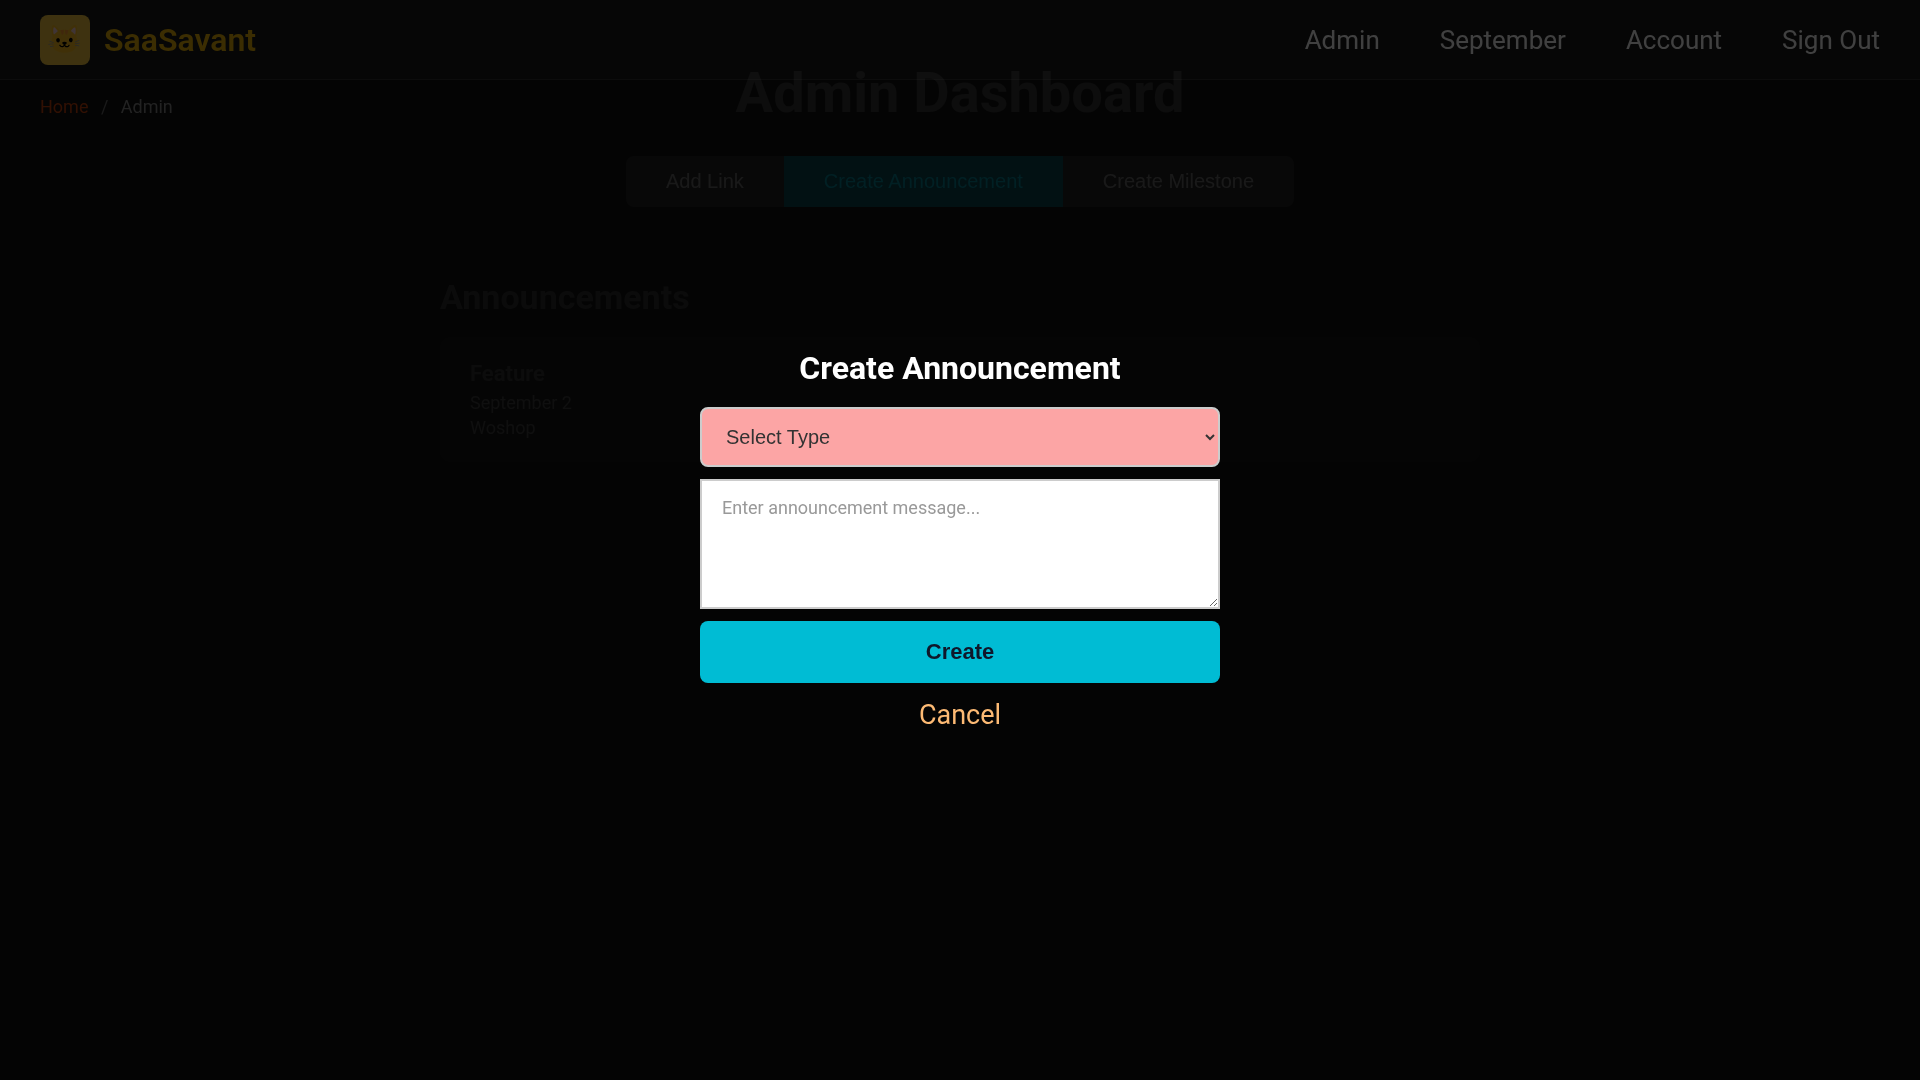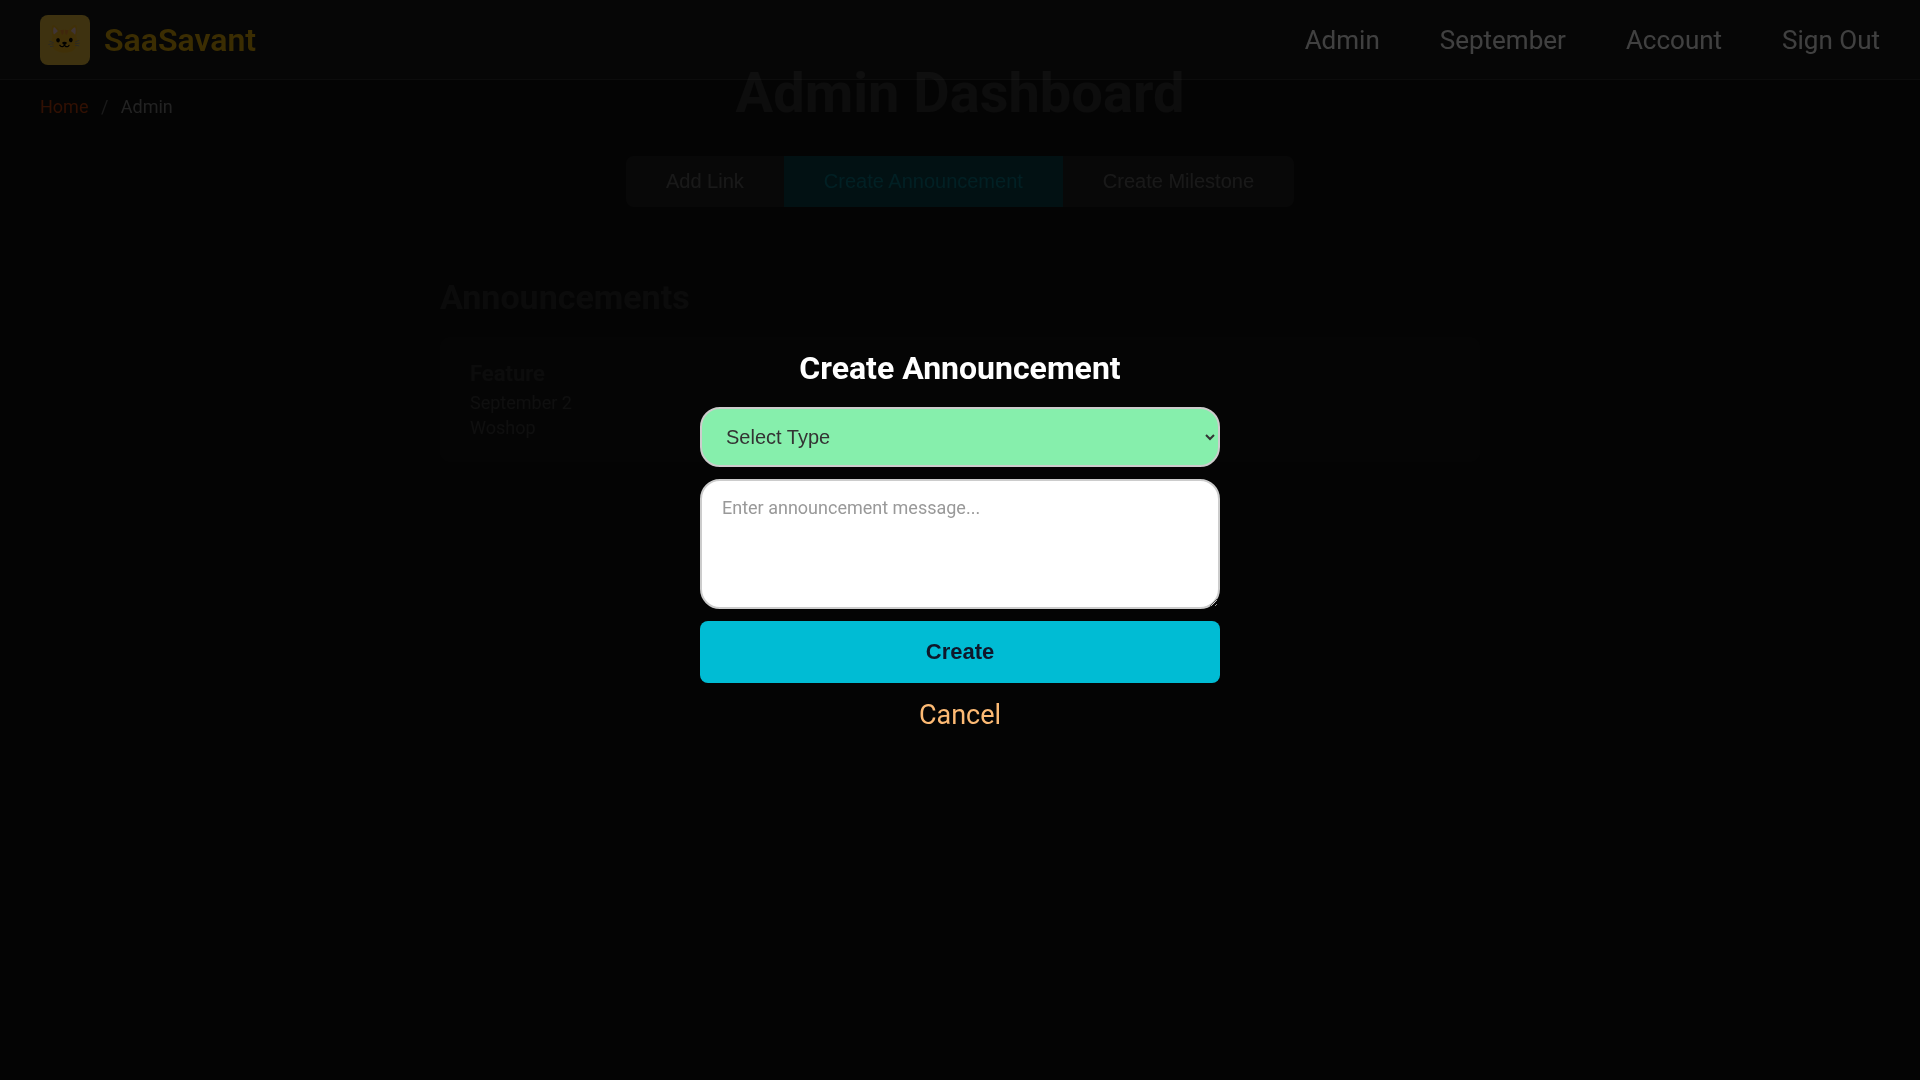--- a/index.html
+++ b/index.html
@@ -196,38 +196,38 @@
       font-weight: 700;
       color: #ffffff;
       margin-bottom: 20px;
       text-align: center;
     }
 
     .modal-select {
       width: 100%;
       padding: 16px 20px;
       font-size: 20px;
-      background-color: #86efac;
+      background-color: #fca5a5;
       color: #333333;
       border: 2px solid #cccccc;
-      border-radius: 20px;
+      border-radius: 8px;
       appearance: auto;
       cursor: pointer;
       margin-bottom: 12px;
     }
 
     .modal-textarea {
       width: 100%;
       height: 130px;
       padding: 16px 20px;
       font-size: 18px;
       background-color: #ffffff;
       color: #333333;
       border: 2px solid #cccccc;
-      border-radius: 20px;
+      border-radius: 0;
       resize: vertical;
       margin-bottom: 12px;
       font-family: inherit;
     }
 
     .modal-textarea::placeholder {
       color: #999999;
     }
 
     .modal-create-btn {

